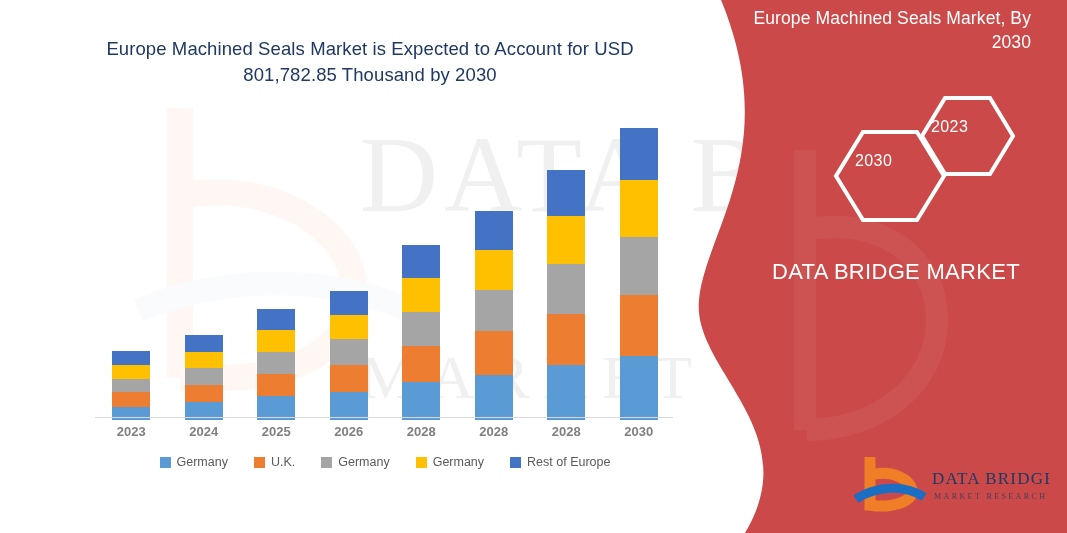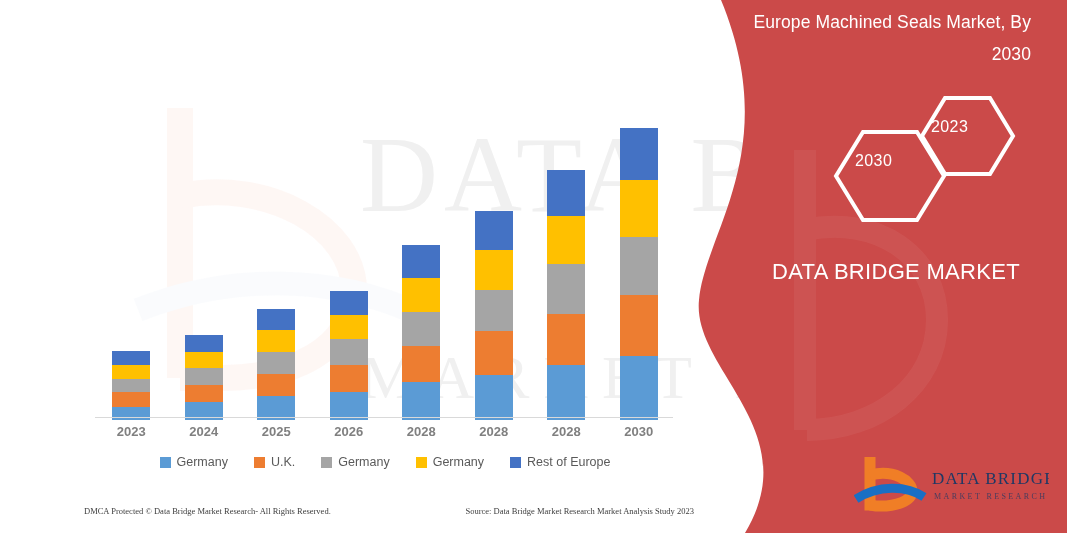--- a/index.html
+++ b/index.html
@@ -111,21 +111,21 @@
   }
 
   
   .panel-svg { position: absolute; right: 0; top: 0; width: 380px; height: 533px; }
   .panel-title {
     position: absolute;
     right: 36px; top: 6px;
     width: 290px;
     text-align: right;
     font-size: 17.5px;
-    line-height: 32px;
+    line-height: 24px;
     color: #ffffff;
     letter-spacing: 0.1px;
   }
   .hexes { position: absolute; right: 30px; top: 92px; width: 210px; height: 130px; }
   .hex-label {
     position: absolute;
     color: #ffffff;
     font-size: 16px;
     letter-spacing: 0.4px;
   }
@@ -151,20 +151,21 @@
 <div id="root">
 
   <svg class="wm-logo" viewBox="0 0 330 330" aria-hidden="true">
     <path d="M62 30 L62 300" stroke="#fdece6" stroke-width="26" fill="none"></path>
     <path d="M62 118 C 150 100, 236 150, 236 212 C 236 272, 172 300, 104 300 L62 300" stroke="#fdece6" stroke-width="26" fill="none"></path>
     <path d="M20 232 C 110 196, 214 196, 300 236" stroke="#f4f7fb" stroke-width="24" fill="none"></path>
   </svg>
   <div class="wm-text-row wm-top">DATA BRIDGE</div>
   <div class="wm-text-row wm-bot">MARKET RESEARCH</div>
 
+  <div class="chart-title">Europe Machined Seals Market is Expected to Account for USD 801,782.85 Thousand by 2030</div>
 
   <div class="plot" id="plot">
       <div class="bar" style="left: 17.25px; height: 69.2333px;">
         <div class="seg" style="background: rgb(91, 155, 213); height: 19.403%;"></div>
         <div class="seg" style="background: rgb(237, 125, 49); height: 20.8955%;"></div>
         <div class="seg" style="background: rgb(165, 165, 165); height: 19.403%;"></div>
         <div class="seg" style="background: rgb(255, 192, 0); height: 19.403%;"></div>
         <div class="seg" style="background: rgb(68, 114, 196); height: 20.8955%;"></div>
       </div>
       <div class="bar" style="left: 89.75px; height: 84.7333px;">
@@ -245,24 +246,20 @@
       <div class="legend-item">
         <span class="legend-swatch" style="background: rgb(255, 192, 0);"></span>
         <span class="legend-label">Germany</span>
       </div>
       <div class="legend-item">
         <span class="legend-swatch" style="background: rgb(68, 114, 196);"></span>
         <span class="legend-label">Rest of Europe</span>
       </div>
     </div>
 
-  <div class="footer">
-    <span>DMCA Protected © Data Bridge Market Research-  All Rights Reserved.</span>
-    <span>Source: Data Bridge Market Research  Market Analysis Study 2023</span>
-  </div>
 
   <svg class="panel-svg" viewBox="0 0 380 533" preserveAspectRatio="none">
     <path id="panelPath" d="M 34 0 L 380 0 L 380 533 L 58 533 C 120 430, 5 370, 12 300 C 18 232, 96 150, 34 0 Z" fill="#cb4a49"></path>
     <g opacity="0.05">
       <path d="M 118 150 L 118 430" stroke="#ffffff" stroke-width="22" fill="none"></path>
       <path d="M 118 230 C 190 215, 250 255, 250 320 C 250 385, 190 430, 120 430" stroke="#ffffff" stroke-width="22" fill="none"></path>
     </g>
   </svg>
 
   <div class="panel-title">Europe Machined Seals Market, By 2030</div>

